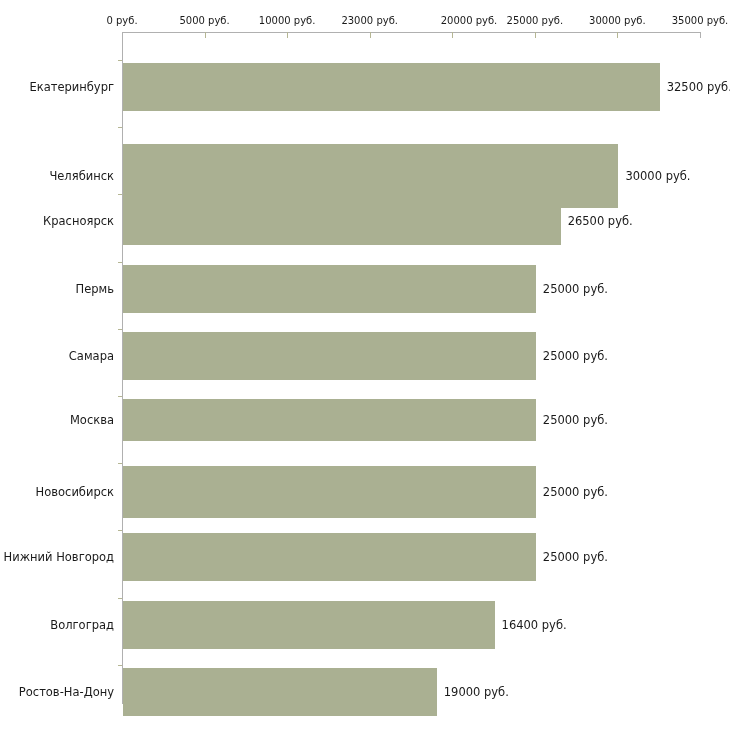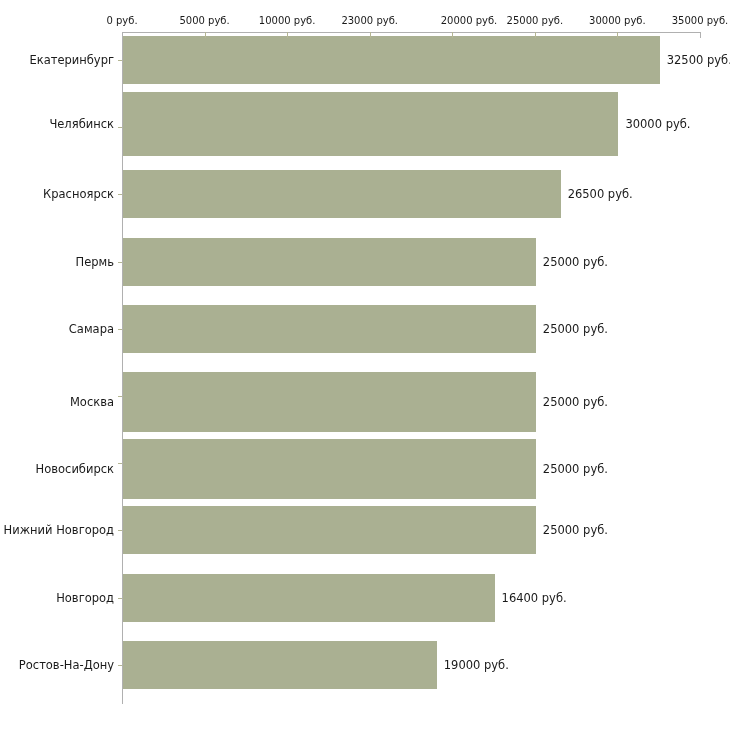--- a/index.html
+++ b/index.html
@@ -73,20 +73,21 @@
     left: 0;
     top: 0;
     width: 730px;
     height: 730px;
   }
 
   .bar-row {
     position: absolute;
     left: 0;
     width: 730px;
+    margin-top: 27px;
   }
   .bar {
     position: absolute;
     left: 123px;
     top: 0;
     height: 100%;
     background: #aab092;
   }
   .bar-value {
     position: absolute;
@@ -122,21 +123,21 @@
 <div id="chart-root">
 
   <div id="plot">
       <div class="bar-row" style="top: 36px; height: 48px;">
         <div class="cat-label-wrap">
           <div class="cat-label">Екатеринбург</div>
         </div>
         <div class="bar" style="width: 536.714px; background: rgb(170, 176, 146);"></div>
         <div class="bar-value" style="left: 666.714px;">32500 руб.</div>
       </div>
-      <div class="bar-row" style="top: 92px; height: 64px;">
+      <div class="bar-row" style="top: 117px; height: 64px;">
         <div class="cat-label-wrap">
           <div class="cat-label">Челябинск</div>
         </div>
         <div class="bar" style="width: 495.429px; background: rgb(170, 176, 146);"></div>
         <div class="bar-value" style="left: 625.429px;">30000 руб.</div>
       </div>
       <div class="bar-row" style="top: 170.4px; height: 48px;">
         <div class="cat-label-wrap">
           <div class="cat-label">Красноярск</div>
         </div>
@@ -150,44 +151,44 @@
         <div class="bar" style="width: 412.857px; background: rgb(170, 176, 146);"></div>
         <div class="bar-value" style="left: 542.857px;">25000 руб.</div>
       </div>
       <div class="bar-row" style="top: 304.8px; height: 48px; border-radius: 23px;">
         <div class="cat-label-wrap">
           <div class="cat-label">Самара</div>
         </div>
         <div class="bar" style="width: 412.857px; background: rgb(170, 176, 146);"></div>
         <div class="bar-value" style="left: 542.857px;">25000 руб.</div>
       </div>
-      <div class="bar-row" style="top: 372px; height: 60px;">
+      <div class="bar-row" style="top: 372px; height: 42px;">
         <div class="cat-label-wrap">
           <div class="cat-label">Москва</div>
         </div>
         <div class="bar" style="width: 412.857px; background: rgb(170, 176, 146);"></div>
         <div class="bar-value" style="left: 542.857px;">25000 руб.</div>
       </div>
-      <div class="bar-row" style="top: 439.2px; height: 60px;">
+      <div class="bar-row" style="top: 439.2px; height: 52px;">
         <div class="cat-label-wrap">
           <div class="cat-label">Новосибирск</div>
         </div>
         <div class="bar" style="width: 412.857px; background: rgb(170, 176, 146);"></div>
         <div class="bar-value" style="left: 542.857px;">25000 руб.</div>
       </div>
       <div class="bar-row" style="top: 506.4px; height: 48px; border-radius: 15px;">
         <div class="cat-label-wrap">
           <div class="cat-label">Нижний Новгород</div>
         </div>
         <div class="bar" style="width: 412.857px; background: rgb(170, 176, 146);"></div>
         <div class="bar-value" style="left: 542.857px;">25000 руб.</div>
       </div>
       <div class="bar-row" style="top: 573.6px; height: 48px;">
         <div class="cat-label-wrap">
-          <div class="cat-label">Новгород</div>
+          <div class="cat-label">Волгоград</div>
         </div>
         <div class="bar" style="width: 371.571px; background: rgb(170, 176, 146);"></div>
         <div class="bar-value" style="left: 501.571px;">16400 руб.</div>
       </div>
       <div class="bar-row" style="top: 640.8px; height: 48px;">
         <div class="cat-label-wrap">
           <div class="cat-label">Ростов-На-Дону</div>
         </div>
         <div class="bar" style="width: 313.771px; background: rgb(170, 176, 146);"></div>
         <div class="bar-value" style="left: 443.771px;">19000 руб.</div>

